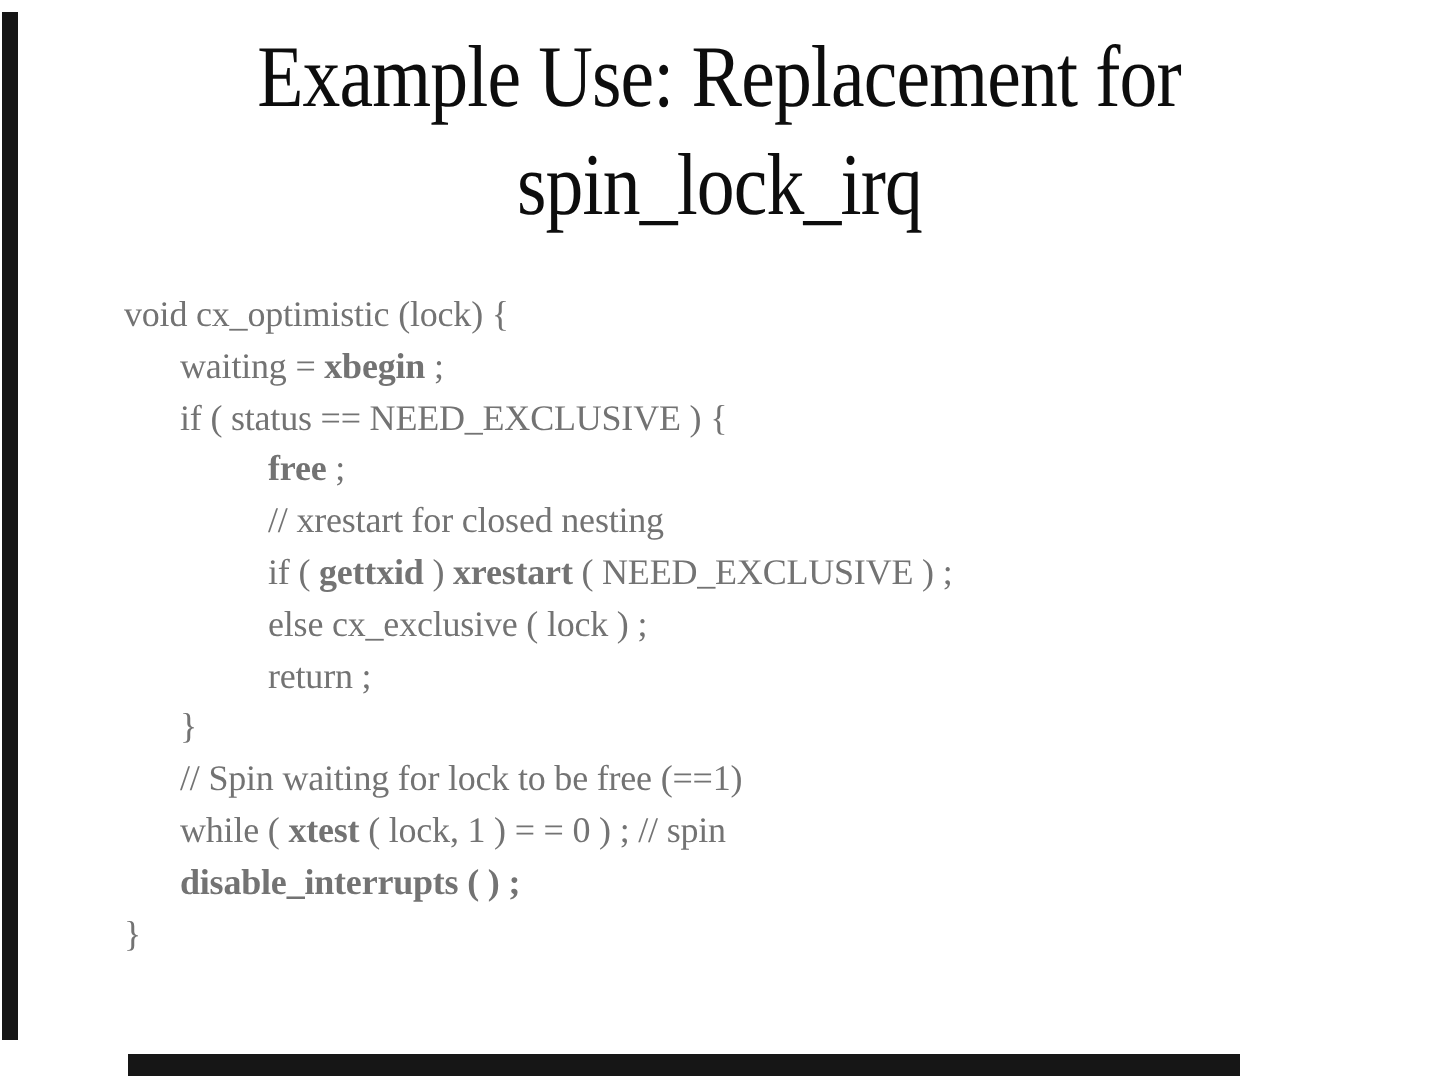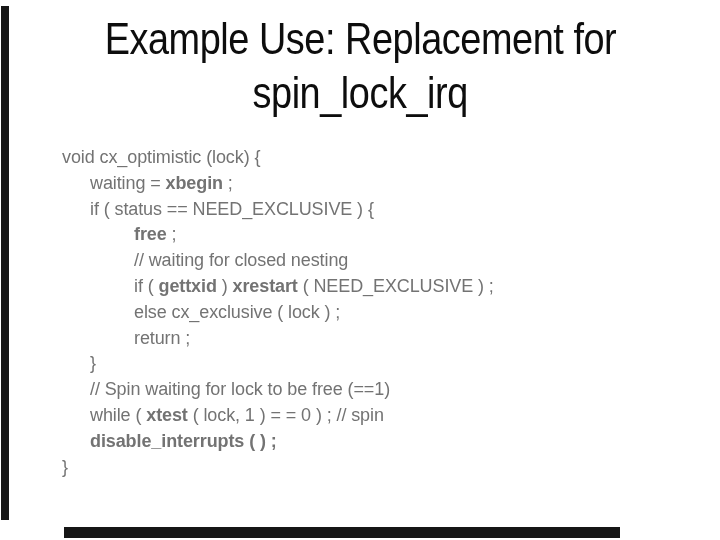--- a/index.html
+++ b/index.html
@@ -8,21 +8,21 @@
     width: 720px;
     height: 540px;
     background: #ffffff;
   }
   .slide {
     position: relative;
     width: 620px;
     height: 540px;
     background: #ffffff;
     overflow: hidden;
-    font-family: Liberation Sans, sans-serif;
+    font-family: Liberation Serif, serif;
     color: #000000;
   }
   
   .left-bar {
     position: absolute;
     left: 1px;
     top: 6px;
     width: 8px;
     height: 514px;
   }
@@ -86,21 +86,21 @@
     <span class="tline">
       <span class="tinner">spin_lock_irq</span>
     </span>
   </div>
 
   <div class="code">
       <div class="line ind0"><span class="seg">void cx_optimistic (lock) {</span></div>
       <div class="line ind1"><span class="seg">waiting = </span><span class="seg bold">xbegin</span><span class="seg"> ;</span></div>
       <div class="line ind1"><span class="seg">if ( status == NEED_EXCLUSIVE ) {</span></div>
       <div class="line ind2"><span class="seg bold">free</span><span class="seg"> ;</span></div>
-      <div class="line ind2"><span class="seg">// waiting for closed nesting</span></div>
+      <div class="line ind2"><span class="seg">// xrestart for closed nesting</span></div>
       <div class="line ind2"><span class="seg">if ( </span><span class="seg bold">gettxid</span><span class="seg"> ) </span><span class="seg bold">xrestart</span><span class="seg"> ( NEED_EXCLUSIVE ) ;</span></div>
       <div class="line ind2"><span class="seg">else cx_exclusive ( lock ) ;</span></div>
       <div class="line ind2"><span class="seg">return ;</span></div>
       <div class="line ind1"><span class="seg">}</span></div>
       <div class="line ind1"><span class="seg">// Spin waiting for lock to be free (==1)</span></div>
       <div class="line ind1"><span class="seg">while ( </span><span class="seg bold">xtest</span><span class="seg"> ( lock, 1 ) = = 0 ) ; // spin</span></div>
       <div class="line ind1"><span class="seg bold">disable_interrupts ( ) ;</span></div>
       <div class="line ind0"><span class="seg">}</span></div>
     </div>
 

